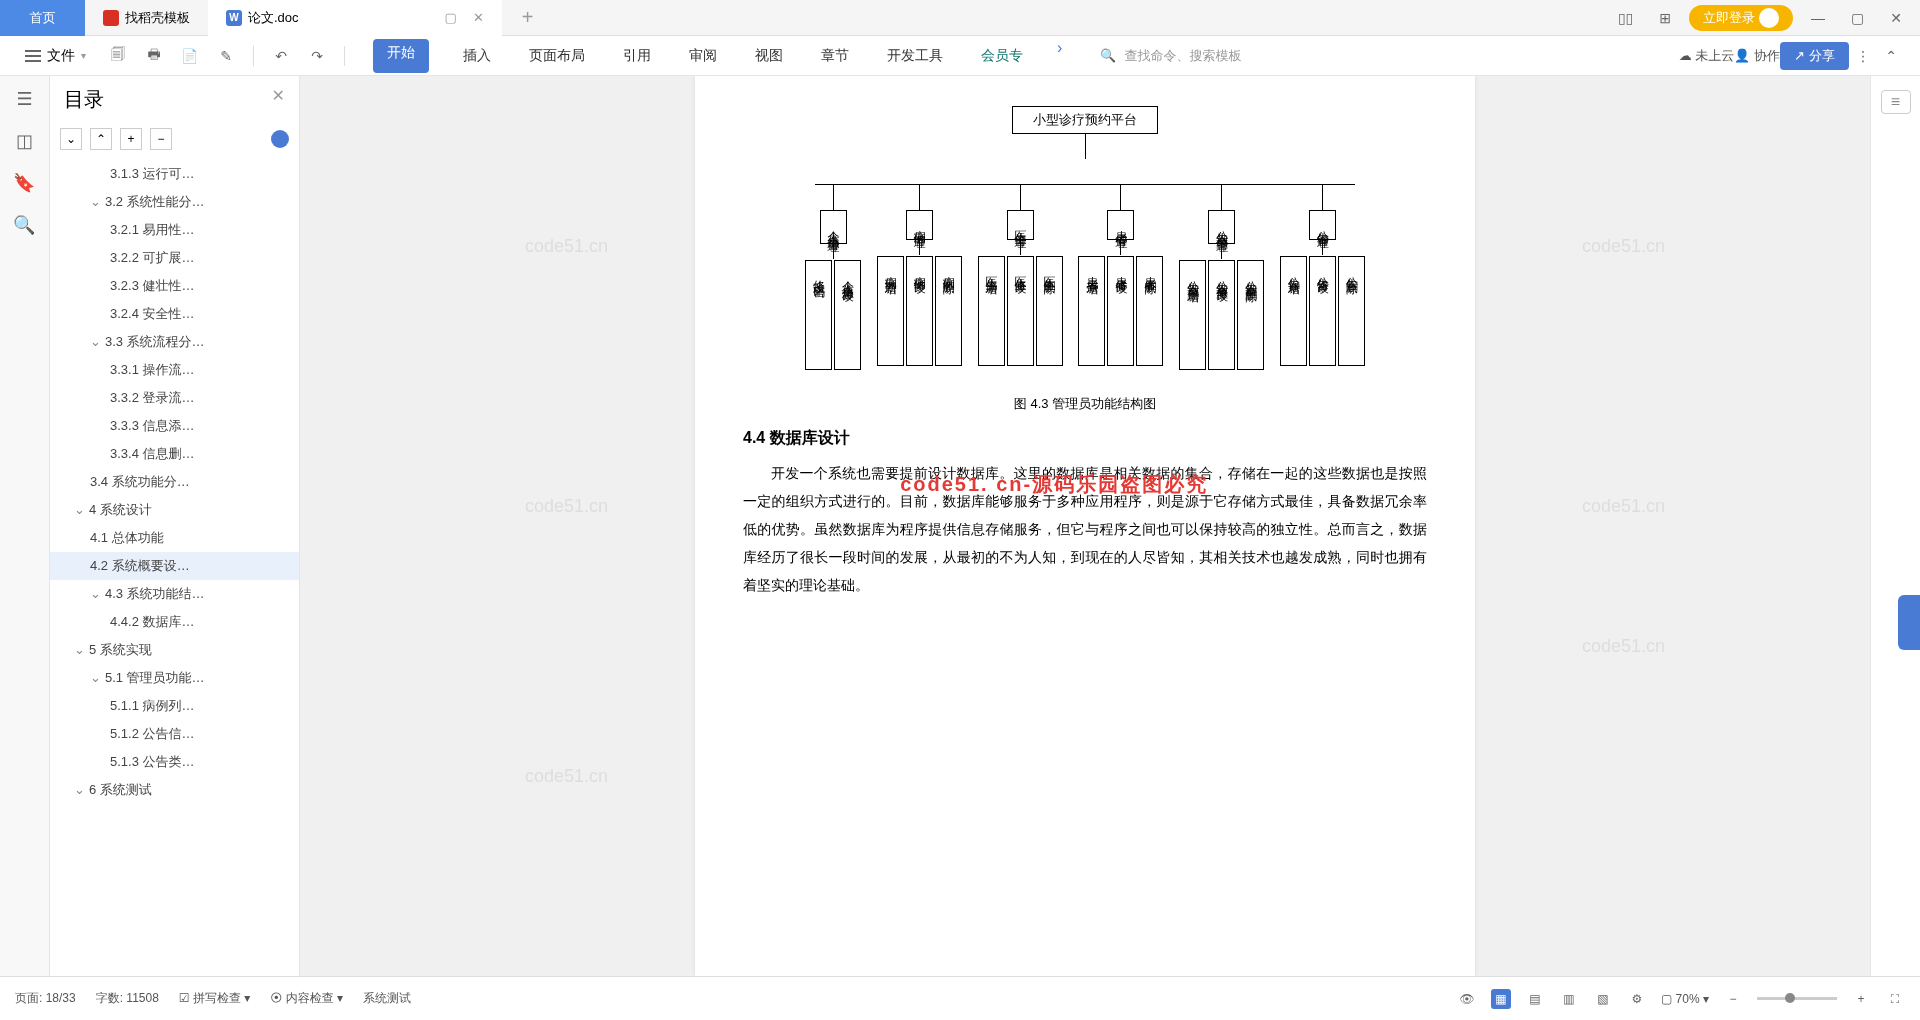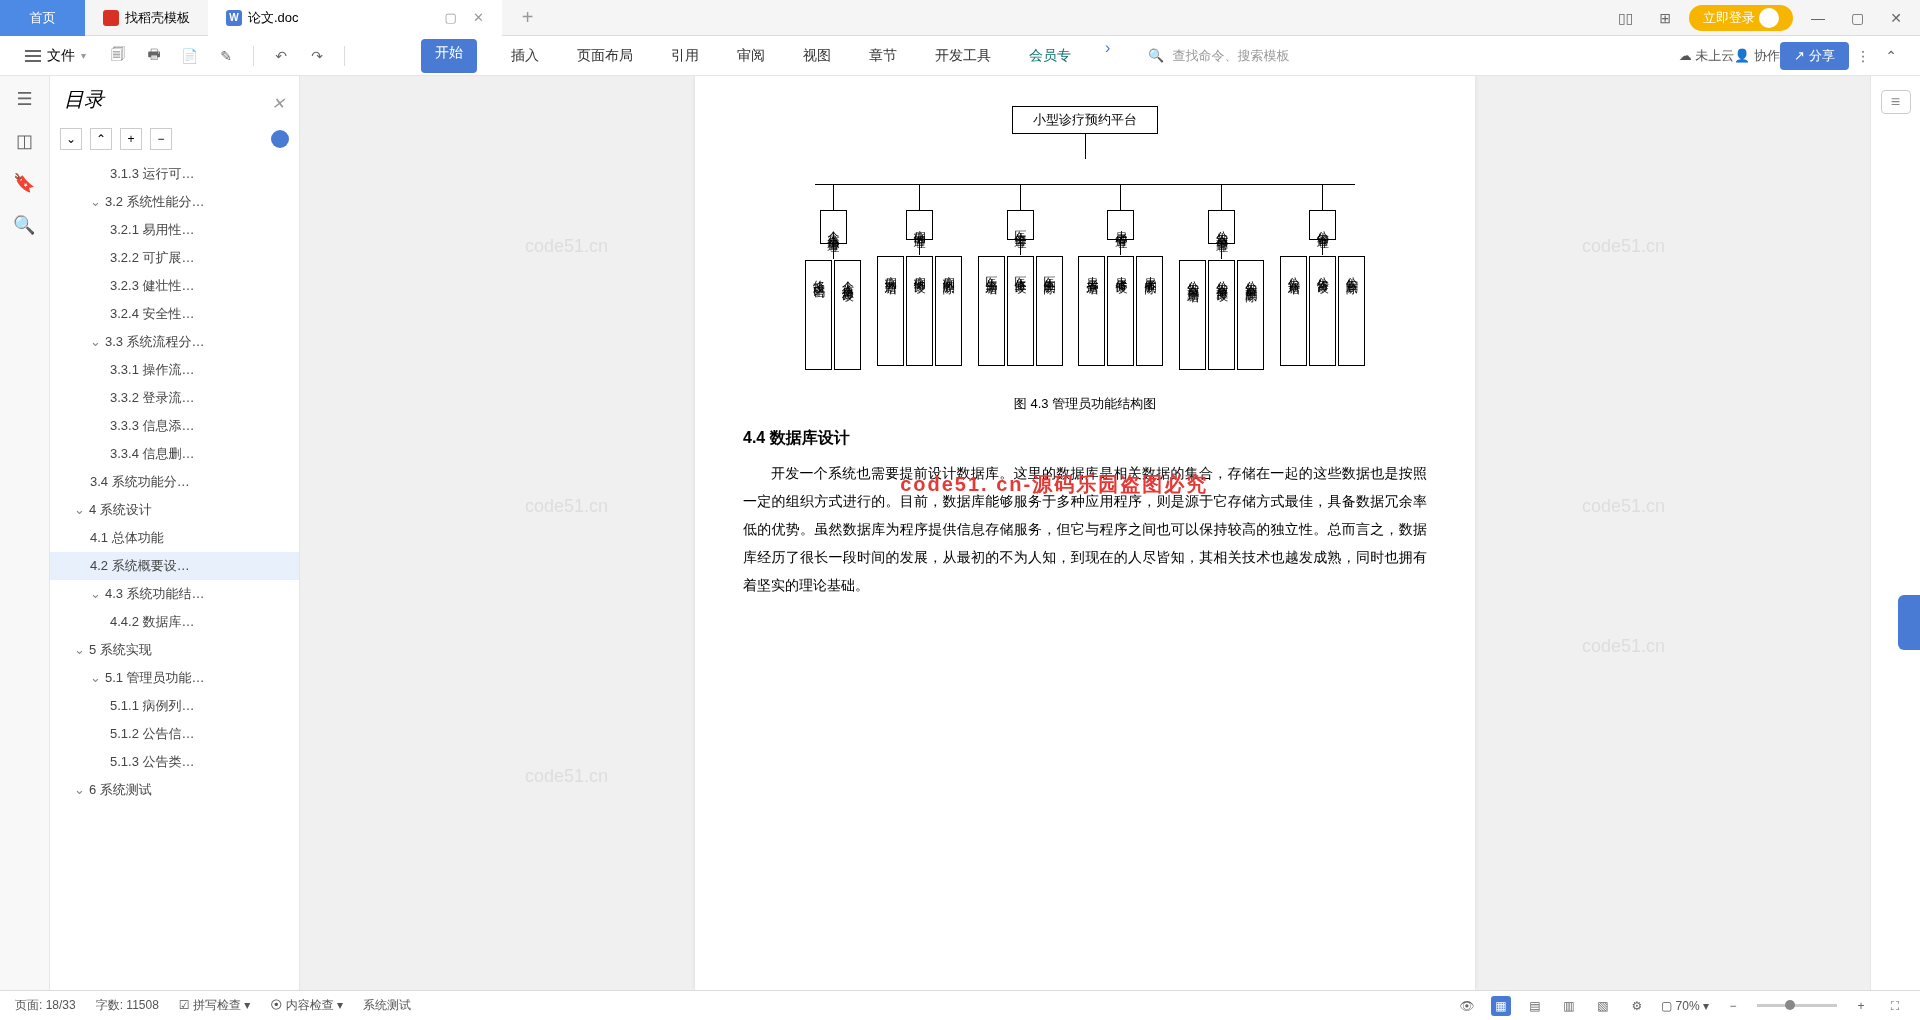--- a/index.html
+++ b/index.html
@@ -18,30 +18,30 @@
 .login-btn { background: #f7b500; color: #fff; padding: 3px 14px; border-radius: 15px; font-size: 13px; display: flex; align-items: center; gap: 4px; }
 .login-btn .avatar { width: 20px; height: 20px; background: #fff; border-radius: 50%; display: inline-block; }
 .toolbar { height: 40px; display: flex; align-items: center; padding: 0 15px; gap: 8px; border-bottom: 1px solid #e5e5e5; }
 .file-btn { display: flex; align-items: center; gap: 6px; font-size: 14px; padding: 5px 10px; }
 .hamburger { display: flex; flex-direction: column; gap: 3px; }
 .hamburger span { width: 16px; height: 2px; background: #666; }
 .ico-btn { width: 28px; height: 28px; display: flex; align-items: center; justify-content: center; color: #666; cursor: pointer; font-size: 14px; }
 .sep { width: 1px; height: 20px; background: #ddd; margin: 0 5px; }
 .menu-tabs { display: flex; gap: 30px; margin-left: 15px; }
 .menu-tab { font-size: 14px; color: #333; padding: 8px 4px; cursor: pointer; }
-.menu-tab.active { background: #4a7bd4; color: #fff; padding: 5px 14px; border-radius: 4px; margin-left: 48px; }
+.menu-tab.active { background: #4a7bd4; color: #fff; padding: 5px 14px; border-radius: 4px; }
 .menu-tab.vip { color: #0f766e; }
 .search-box { margin-left: 30px; color: #999; font-size: 13px; display: flex; align-items: center; gap: 8px; }
 .right-actions { margin-left: auto; display: flex; align-items: center; font-size: 13px; color: #555; }
 .share-btn { background: #4a7bd4; color: #fff; padding: 5px 14px; border-radius: 4px; display: flex; align-items: center; gap: 4px; }
 .main { flex: 1; display: flex; overflow: hidden; }
 .left-rail { width: 50px; background: #f8f8f8; border-right: 1px solid #e5e5e5; display: flex; flex-direction: column; align-items: center; padding-top: 12px; gap: 20px; }
 .rail-ico { width: 22px; height: 22px; color: #666; display: flex; align-items: center; justify-content: center; font-size: 18px; }
 .outline-panel { width: 250px; border-right: 1px solid #e5e5e5; display: flex; flex-direction: column; }
-.outline-header { padding: 10px 14px; display: flex; align-items: flex-end; justify-content: space-between; font-style: italic; }
+.outline-header { padding: 10px 14px; display: flex; align-items: flex-start; justify-content: space-between; }
 .outline-header h2 { font-size: 20px; font-weight: normal; }
 .outline-tools { padding: 5px 10px; display: flex; gap: 8px; align-items: center; }
 .ot-btn { width: 22px; height: 22px; border: 1px solid #ccc; display: flex; align-items: center; justify-content: center; font-size: 12px; cursor: pointer; }
 .ot-dot { width: 18px; height: 18px; background: #4a7bd4; border-radius: 50%; margin-left: auto; }
 .toc-list { flex: 1; overflow-y: auto; padding: 5px 0; }
 .toc-item { padding: 5px 12px; font-size: 13px; color: #444; cursor: pointer; white-space: nowrap; overflow: hidden; text-overflow: ellipsis; }
 .toc-item.l1 { padding-left: 24px; }
 .toc-item.l2 { padding-left: 40px; }
 .toc-item.l3 { padding-left: 60px; }
 .toc-item.active { background: #e8f0fb; }
@@ -58,21 +58,21 @@
 .diag-box { border: 1px solid #000; padding: 4px 20px; font-size: 13px; background: #fff; }
 .hline { width: 540px; height: 1px; background: #000; margin-top: 25px; }
 .vline { width: 1px; height: 25px; background: #000; }
 .row { display: flex; justify-content: space-between; width: 560px; }
 .col { display: flex; flex-direction: column; align-items: center; }
 .vbox { border: 1px solid #000; writing-mode: vertical-rl; padding: 10px 4px; font-size: 12px; letter-spacing: 2px; background: #fff; }
 .subrow { display: flex; gap: 2px; margin-top: 1px; }
 .right-panel { width: 50px; border-left: 1px solid #e5e5e5; }
 .right-toggle { margin: 14px auto; width: 30px; height: 24px; border: 1px solid #ccc; border-radius: 4px; display: flex; align-items: center; justify-content: center; color: #888; }
 .right-handle { position: absolute; right: 0; top: 595px; width: 22px; height: 55px; background: #4a7bd4; border-radius: 6px 0 0 6px; }
-.statusbar { height: 30px; border-top: 1px solid #ddd; display: flex; align-items: center; padding: 0 15px; gap: 20px; font-size: 12px; color: #555; }
+.statusbar { height: 44px; border-top: 1px solid #ddd; display: flex; align-items: center; padding: 0 15px; gap: 20px; font-size: 12px; color: #555; }
 .sb-right { margin-left: auto; display: flex; align-items: center; gap: 14px; }
 .sb-ico { width: 20px; height: 20px; display: flex; align-items: center; justify-content: center; color: #666; cursor: pointer; }
 .sb-ico.active { background: #4a7bd4; color: #fff; border-radius: 3px; }
 </style>
 </head>
 <body>
 
 <div class="titlebar">
   <div class="tab home">首页</div>
   <div class="tab">

